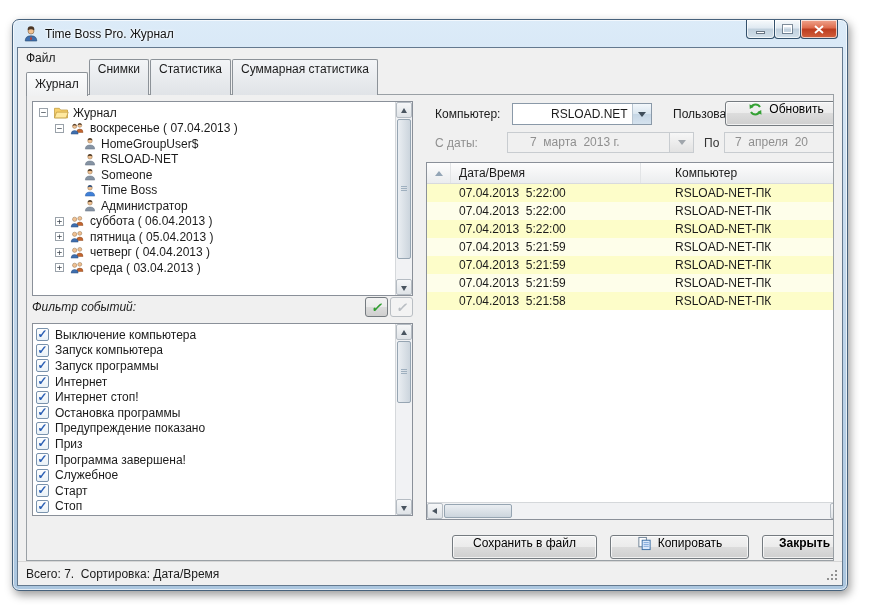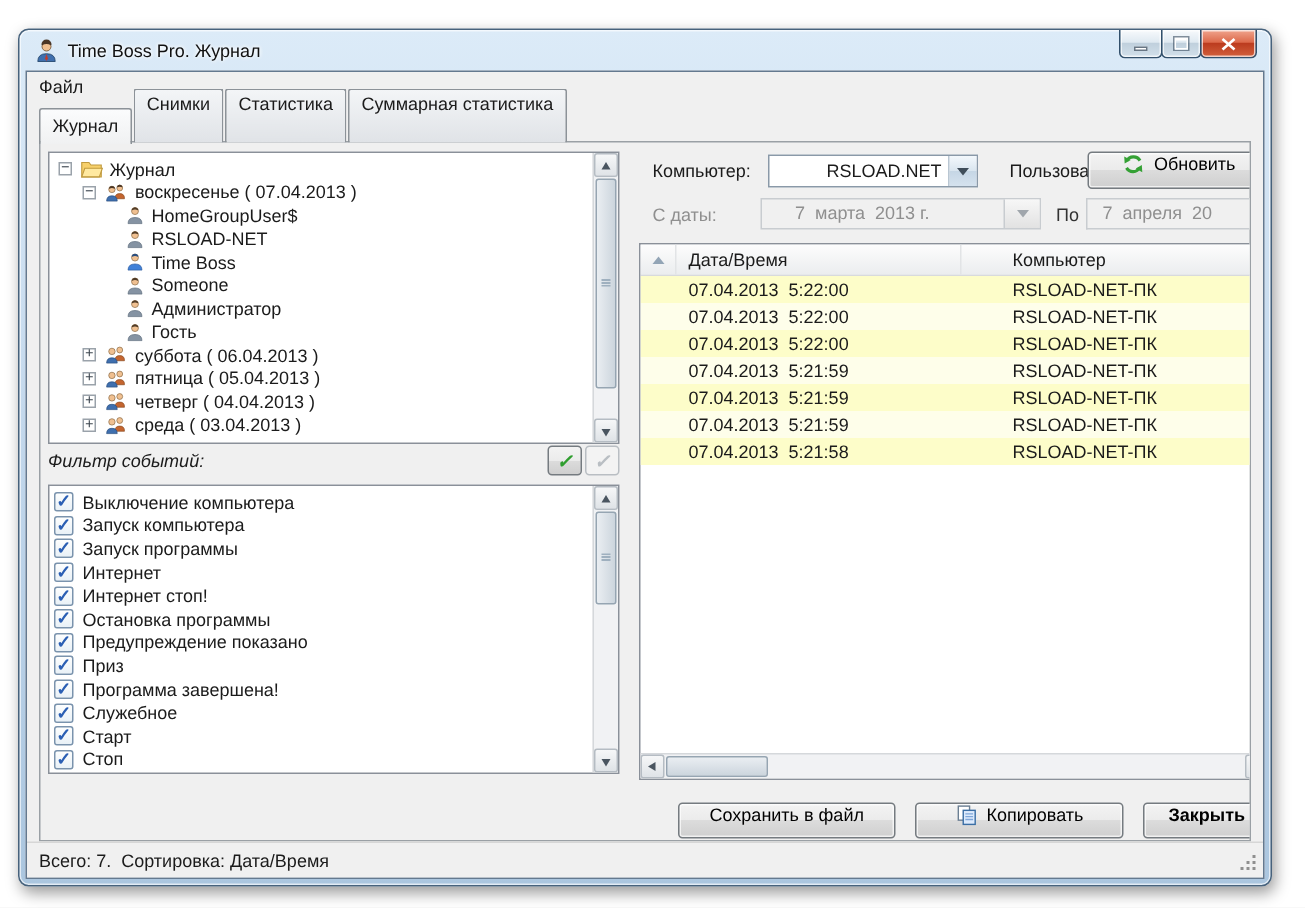--- a/index.html
+++ b/index.html
@@ -248,55 +248,45 @@
                   <path d="M4.6 3 a2.5 2.5 0 0 1 4.8 0 l-0.4 0.4 q-2-1.1-4 0 z" fill="#503c28"></path>
                   <path d="M2 13 q0-4.4 5-4.4 q5 0 5 4.4 z" fill="#8593a3" stroke="#5f6e7e" stroke-width="0.5"></path>
                 </svg>
             </span>
             <span class="tlabel">RSLOAD-NET</span>
           </div>
           <div class="trow t-user">
             <span class="ticon">
               <svg viewBox="0 0 14 14" width="14" height="13">
                   <circle cx="7" cy="4" r="2.5" fill="#f0c091" stroke="#8a6a45" stroke-width="0.5"></circle>
+                  <path d="M4.6 3 a2.5 2.5 0 0 1 4.8 0 l-0.4 0.4 q-2-1.1-4 0 z" fill="#503c28"></path>
+                  <path d="M2 13 q0-4.4 5-4.4 q5 0 5 4.4 z" fill="#8593a3" stroke="#5f6e7e" stroke-width="0.5"></path>
+                </svg>
+            </span>
+            <span class="tlabel">Someone</span>
+          </div>
+          <div class="trow t-user">
+            <span class="ticon">
+              <svg viewBox="0 0 14 14" width="14" height="13">
+                  <circle cx="7" cy="4" r="2.5" fill="#f0c091" stroke="#8a6a45" stroke-width="0.5"></circle>
                   <path d="M4.6 3 a2.5 2.5 0 0 1 4.8 0 l-0.4 0.4 q-2-1.1-4 0 z" fill="#2a4f80"></path>
                   <path d="M2 13 q0-4.4 5-4.4 q5 0 5 4.4 z" fill="#3f80d8" stroke="#2a5a9e" stroke-width="0.5"></path>
                 </svg>
             </span>
             <span class="tlabel">Time Boss</span>
           </div>
           <div class="trow t-user">
             <span class="ticon">
               <svg viewBox="0 0 14 14" width="14" height="13">
                   <circle cx="7" cy="4" r="2.5" fill="#f0c091" stroke="#8a6a45" stroke-width="0.5"></circle>
                   <path d="M4.6 3 a2.5 2.5 0 0 1 4.8 0 l-0.4 0.4 q-2-1.1-4 0 z" fill="#503c28"></path>
                   <path d="M2 13 q0-4.4 5-4.4 q5 0 5 4.4 z" fill="#8593a3" stroke="#5f6e7e" stroke-width="0.5"></path>
                 </svg>
             </span>
-            <span class="tlabel">Someone</span>
-          </div>
-          <div class="trow t-user">
-            <span class="ticon">
-              <svg viewBox="0 0 14 14" width="14" height="13">
-                  <circle cx="7" cy="4" r="2.5" fill="#f0c091" stroke="#8a6a45" stroke-width="0.5"></circle>
-                  <path d="M4.6 3 a2.5 2.5 0 0 1 4.8 0 l-0.4 0.4 q-2-1.1-4 0 z" fill="#503c28"></path>
-                  <path d="M2 13 q0-4.4 5-4.4 q5 0 5 4.4 z" fill="#8593a3" stroke="#5f6e7e" stroke-width="0.5"></path>
-                </svg>
-            </span>
             <span class="tlabel">Администратор</span>
-          </div>
-          <div class="trow t-user">
-            <span class="ticon">
-              <svg viewBox="0 0 14 14" width="14" height="13">
-                  <circle cx="7" cy="4" r="2.5" fill="#f0c091" stroke="#8a6a45" stroke-width="0.5"></circle>
-                  <path d="M4.6 3 a2.5 2.5 0 0 1 4.8 0 l-0.4 0.4 q-2-1.1-4 0 z" fill="#503c28"></path>
-                  <path d="M2 13 q0-4.4 5-4.4 q5 0 5 4.4 z" fill="#8593a3" stroke="#5f6e7e" stroke-width="0.5"></path>
-                </svg>
-            </span>
-            <span class="tlabel">Гость</span>
           </div>
 
           <div class="trow t-day">
             <span class="expbox"><span>+</span></span>
             <span class="ticon">
               <svg viewBox="0 0 17 14" width="17" height="13">
                   <circle cx="11" cy="3.6" r="2.1" fill="#f0c091" stroke="#8a6a45" stroke-width="0.5"></circle>
                   <path d="M7.6 11 q0-3.4 3.4-3.4 q3.4 0 3.4 3.4 v0.3 h-6.8 z" fill="#c4652f" stroke="#8a4a20" stroke-width="0.5"></path>
                   <circle cx="5.4" cy="4.6" r="2.3" fill="#f0c091" stroke="#8a6a45" stroke-width="0.5"></circle>
                   <path d="M1.6 13 q0-3.8 3.8-3.8 q3.8 0 3.8 3.8 z" fill="#3f6fae" stroke="#2a4f80" stroke-width="0.5"></path>

